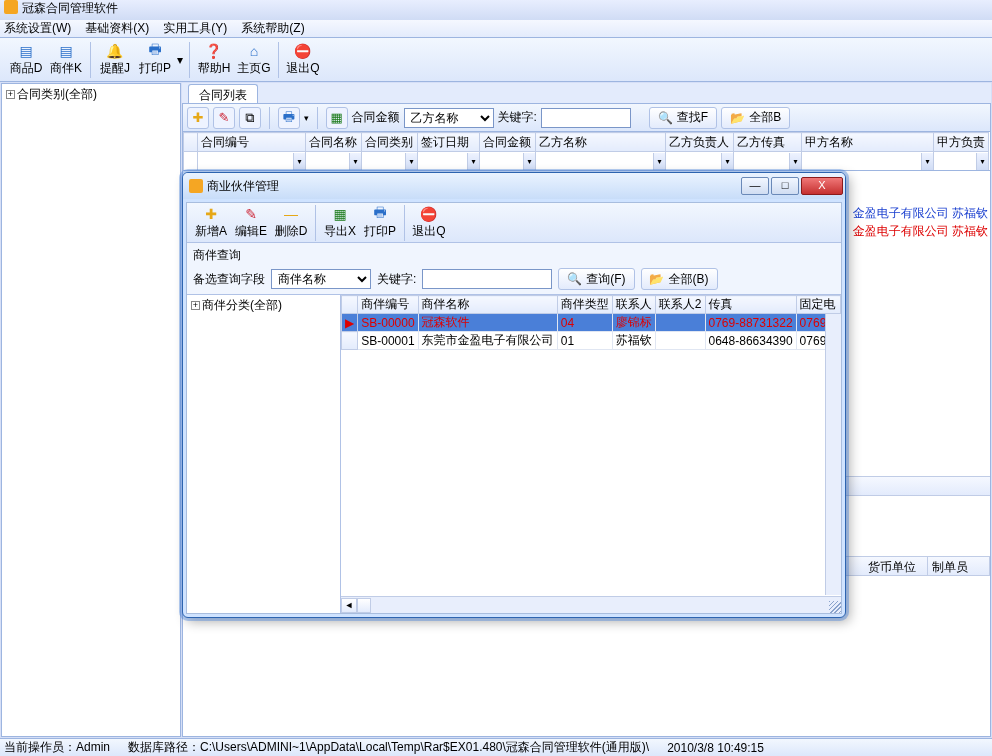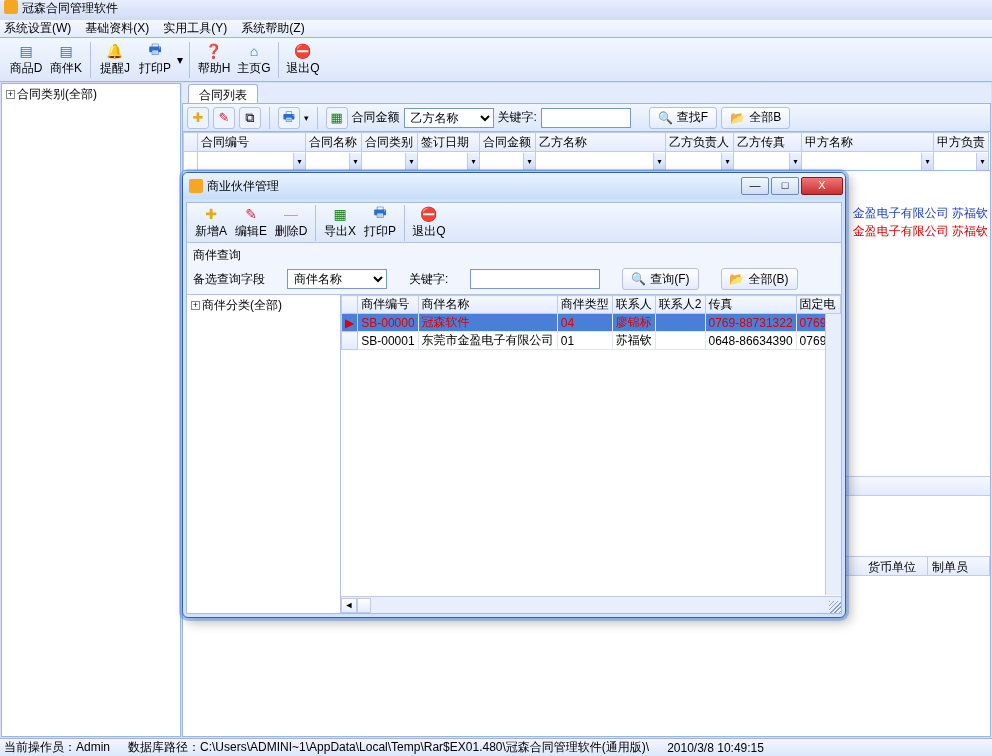--- a/index.html
+++ b/index.html
@@ -54,21 +54,21 @@
 .modal-title { height: 26px; background: linear-gradient(#eaf3ff,#c8ddf9); display:flex; align-items:center; padding: 0 2px 0 6px; border-radius: 5px 5px 0 0; }
 .modal-title .ic { width:14px; height:14px; background:#f5a623; border-radius:2px; margin-right:4px; }
 .winbtns { margin-left:auto; display:flex; gap:2px; }
 .winbtn { width:28px; height:18px; border:1px solid #6a89b8; border-radius:2px; background:linear-gradient(#f2f7ff,#d0ddf2); text-align:center; line-height:15px; font-size:11px; cursor:pointer; }
 .winbtn.close { width:42px; background: linear-gradient(#f07878,#c53030); color:#fff; border-color:#8a1a1a; }
 
 .modal-body { flex:1; background:#f0f5fe; margin:3px; border:1px solid #a8bdde; display:flex; flex-direction:column; }
 .modal-tb { height: 40px; background: linear-gradient(#f2f7fe,#dce7fb); display:flex; align-items:center; padding-left:4px; border-bottom:1px solid #b0c2e6; }
 .modal-search { padding: 4px 6px; }
 .modal-search .title { margin-bottom:4px; }
-.modal-search .row { display:flex; align-items:center; gap:22px; }
+.modal-search .row { display:flex; align-items:center; gap:6px; }
 
 .modal-split { flex:1; display:flex; border-top:1px solid #b0c2e6; }
 .mtree { width:154px; background:#fff; border-right:1px solid #b0c2e6; }
 .mgrid { flex:1; background:#fff; display:flex; flex-direction:column; position:relative; }
 .mgrid table { border-collapse: collapse; width: 100%; }
 .mgrid th { background: linear-gradient(#f5f8ff,#e3ebfc); border:1px solid #c0cce6; height:18px; font-weight:normal; text-align:left; padding:0 3px; white-space:nowrap; overflow:hidden; }
 .mgrid td { border:1px solid #e0e6f2; height:17px; padding:0 3px; white-space:nowrap; overflow:hidden; }
 .mgrid tr.sel td { background:#4a7fd8; color:#d00; }
 .mgrid tr.sel { color:#d00; }
 .mgrid .rowind { width:14px; background: linear-gradient(#f5f8ff,#e3ebfc); border:1px solid #c0cce6; text-align:center; }

